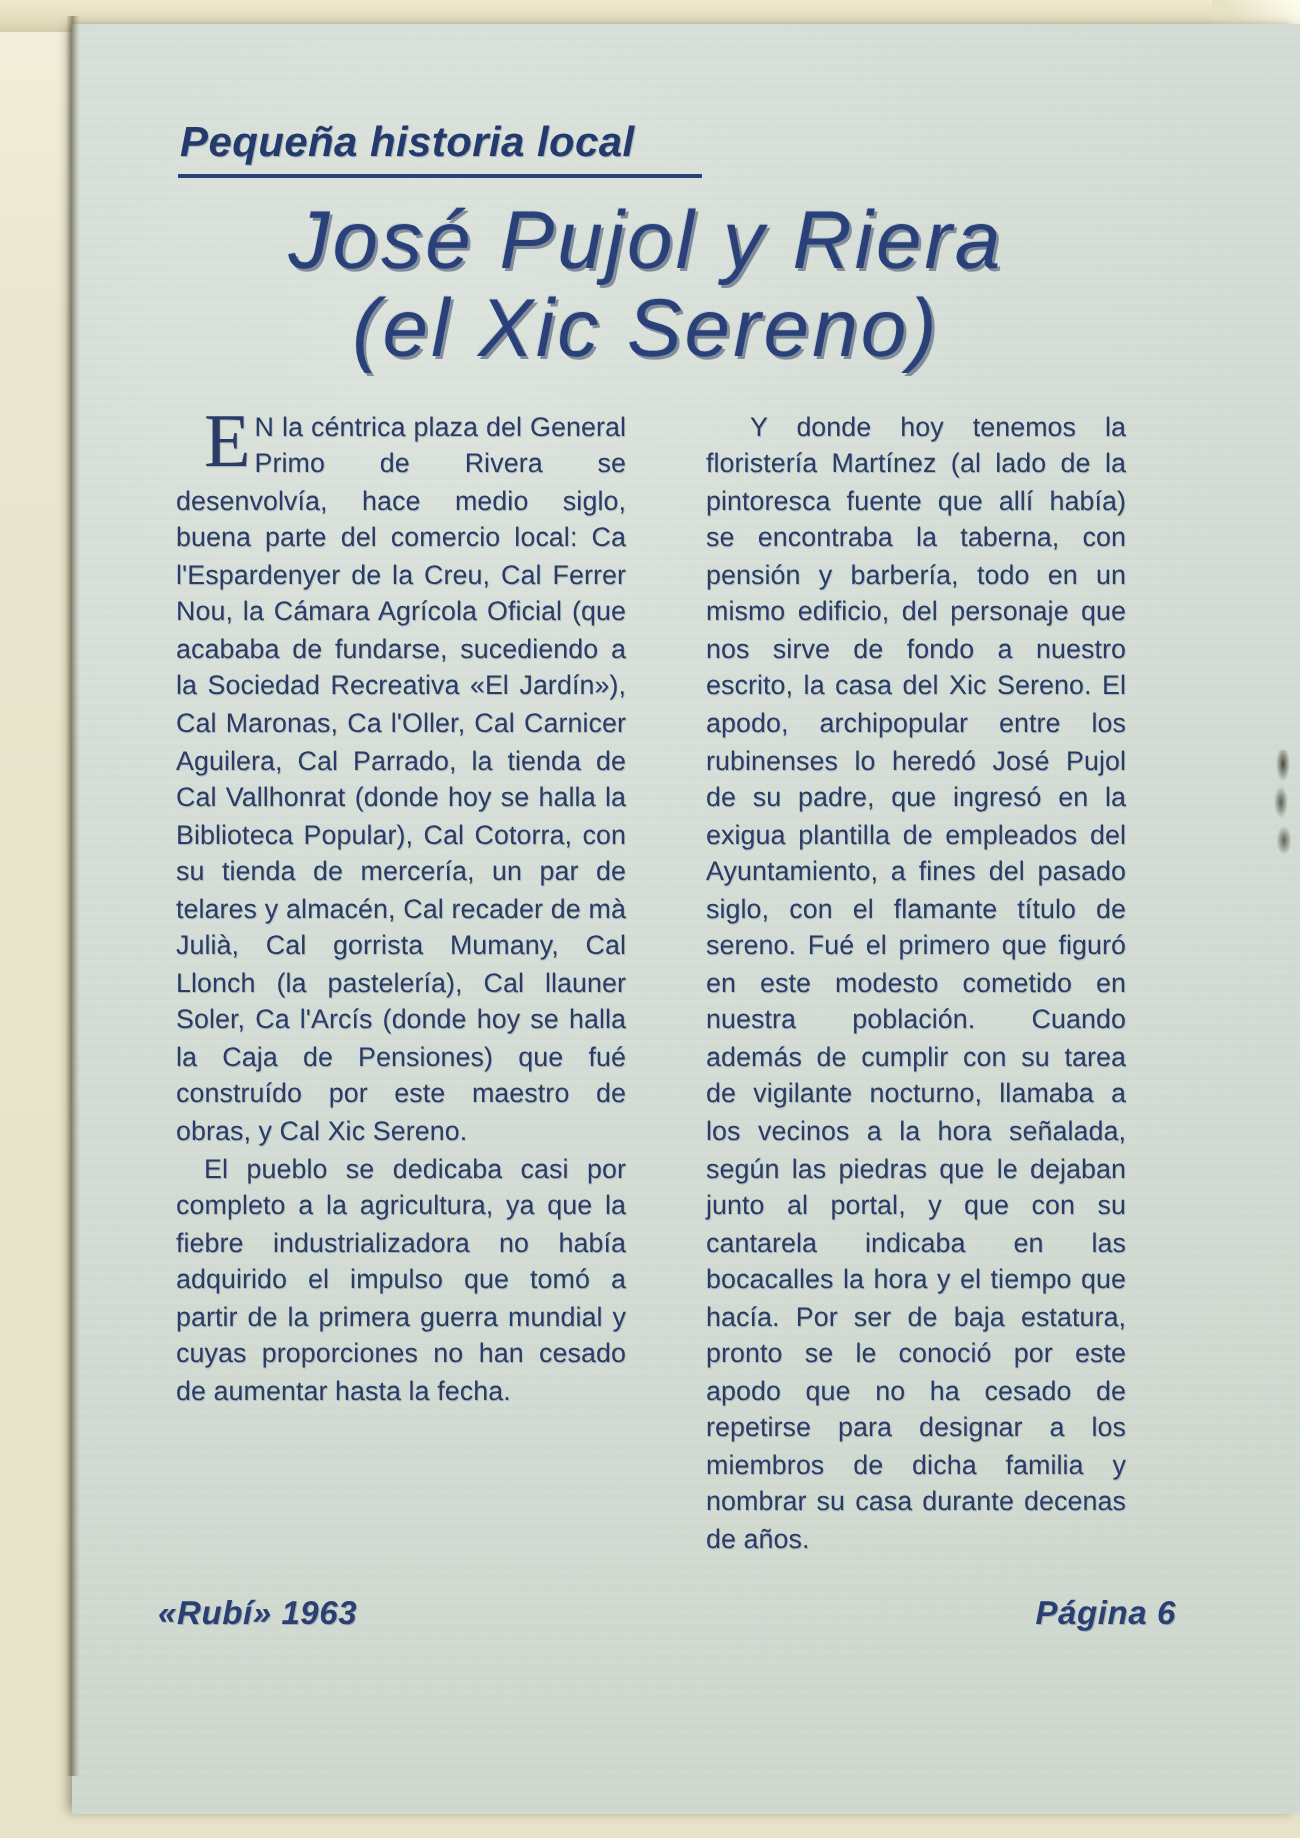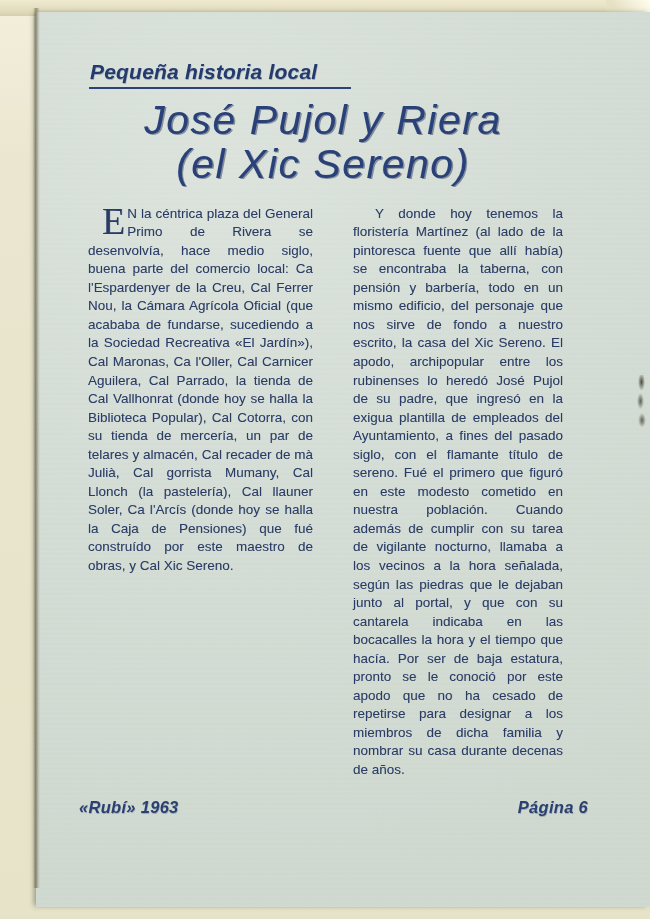--- a/index.html
+++ b/index.html
@@ -203,20 +203,21 @@
       <div class="title-line one">José Pujol y Riera</div>
       <div class="title-line two">(el Xic Sereno)</div>
     </div>
 
     <div class="columns">
 
       <div class="col left">
         <p class="para">
           <span class="dropcap">E</span><span>N la céntrica plaza del General Primo de Rivera se desenvolvía, hace medio siglo, buena parte del comercio local: Ca l'Espardenyer de la Creu, Cal Ferrer Nou, la Cámara Agrícola Oficial (que acababa de fundarse, sucediendo a la Sociedad Recreativa «El Jardín»), Cal Maronas, Ca l'Oller, Cal Carnicer Aguilera, Cal Parrado, la tienda de Cal Vallhonrat (donde hoy se halla la Biblioteca Popular), Cal Cotorra, con su tienda de mercería, un par de telares y almacén, Cal recader de mà Julià, Cal gorrista Mumany, Cal Llonch (la pastelería), Cal llauner Soler, Ca l'Arcís (donde hoy se halla la Caja de Pensiones) que fué construído por este maestro de obras, y Cal Xic Sereno.</span>
         </p>
+        <p class="para">El pueblo se dedicaba casi por completo a la agricultura, ya que la fiebre industrializadora no había adquirido el impulso que tomó a partir de la primera guerra mundial y cuyas proporciones no han cesado de aumentar hasta la fecha.</p>
       </div>
 
       <div class="col right">
         <p class="para">Y donde hoy tenemos la floristería Martínez (al lado de la pintoresca fuente que allí había) se encontraba la taberna, con pensión y barbería, todo en un mismo edificio, del personaje que nos sirve de fondo a nuestro escrito, la casa del Xic Sereno. El apodo, archipopular entre los rubinenses lo heredó José Pujol de su padre, que ingresó en la exigua plantilla de empleados del Ayuntamiento, a fines del pasado siglo, con el flamante título de sereno. Fué el primero que figuró en este modesto cometido en nuestra población. Cuando además de cumplir con su tarea de vigilante nocturno, llamaba a los vecinos a la hora señalada, según las piedras que le dejaban junto al portal, y que con su cantarela indicaba en las bocacalles la hora y el tiempo que hacía. Por ser de baja estatura, pronto se le conoció por este apodo que no ha cesado de repetirse para designar a los miembros de dicha familia y nombrar su casa durante decenas de años.</p>
       </div>
 
     </div>
   </div>
 
   <div class="footers">

